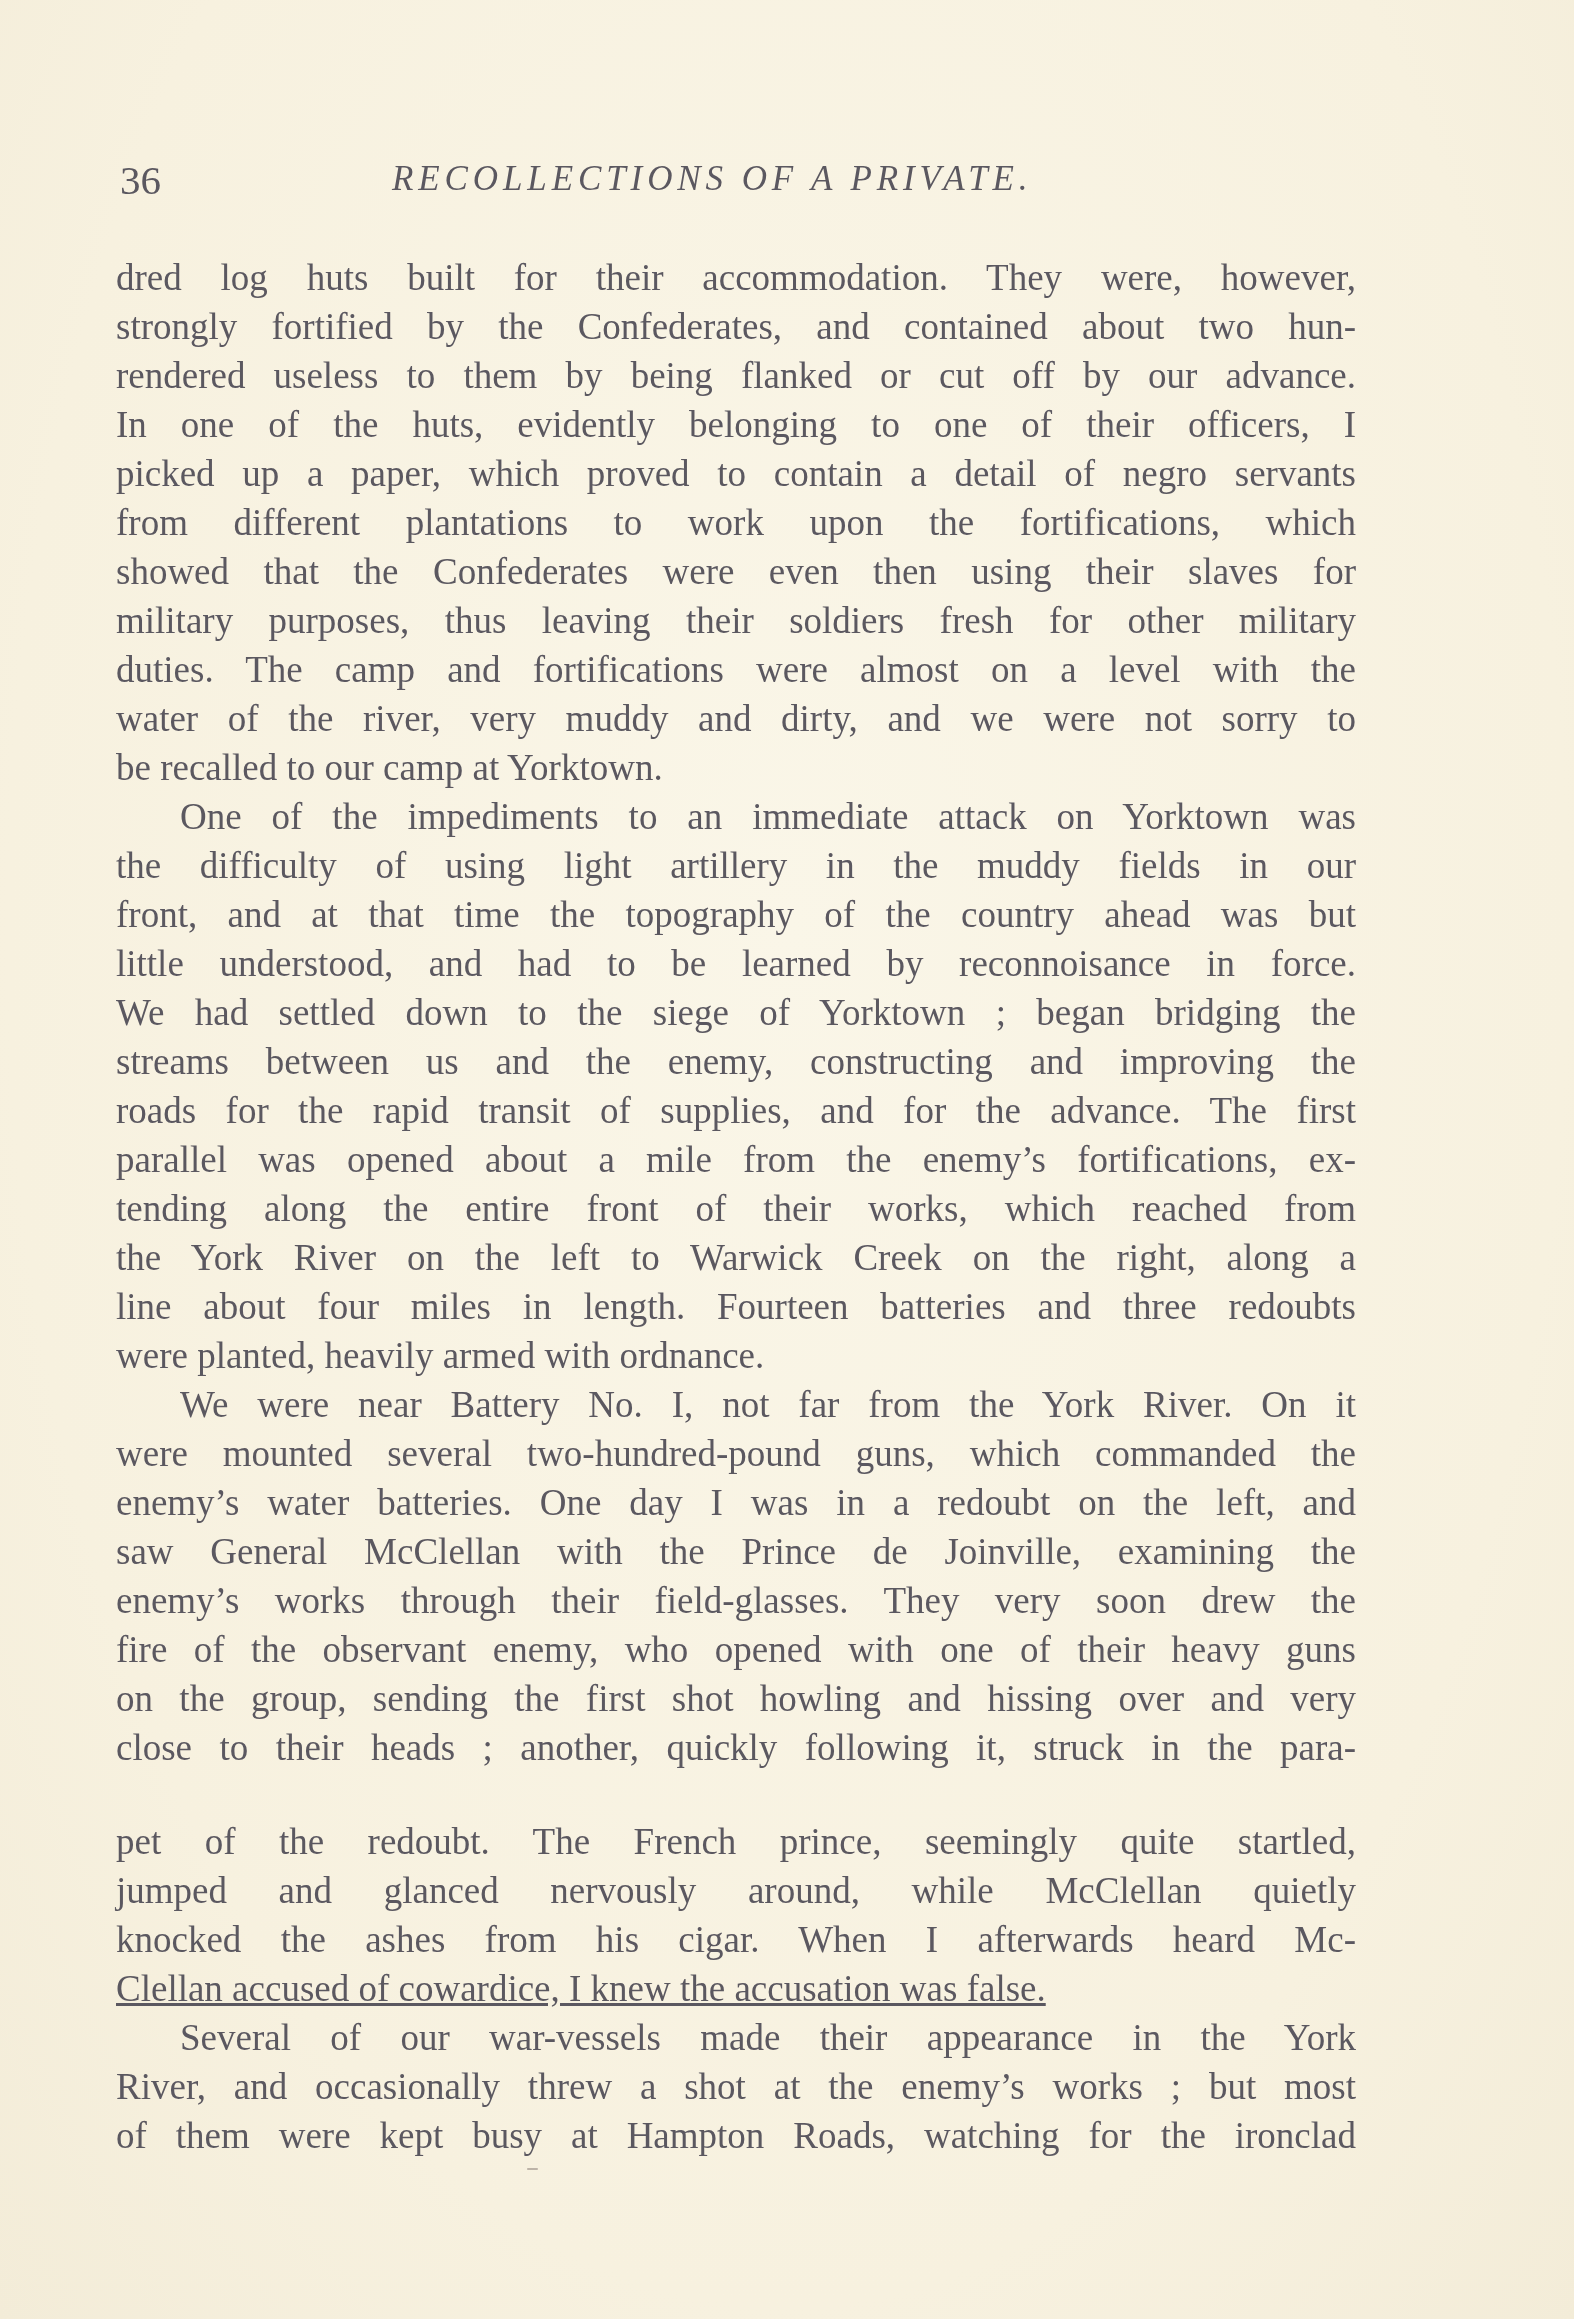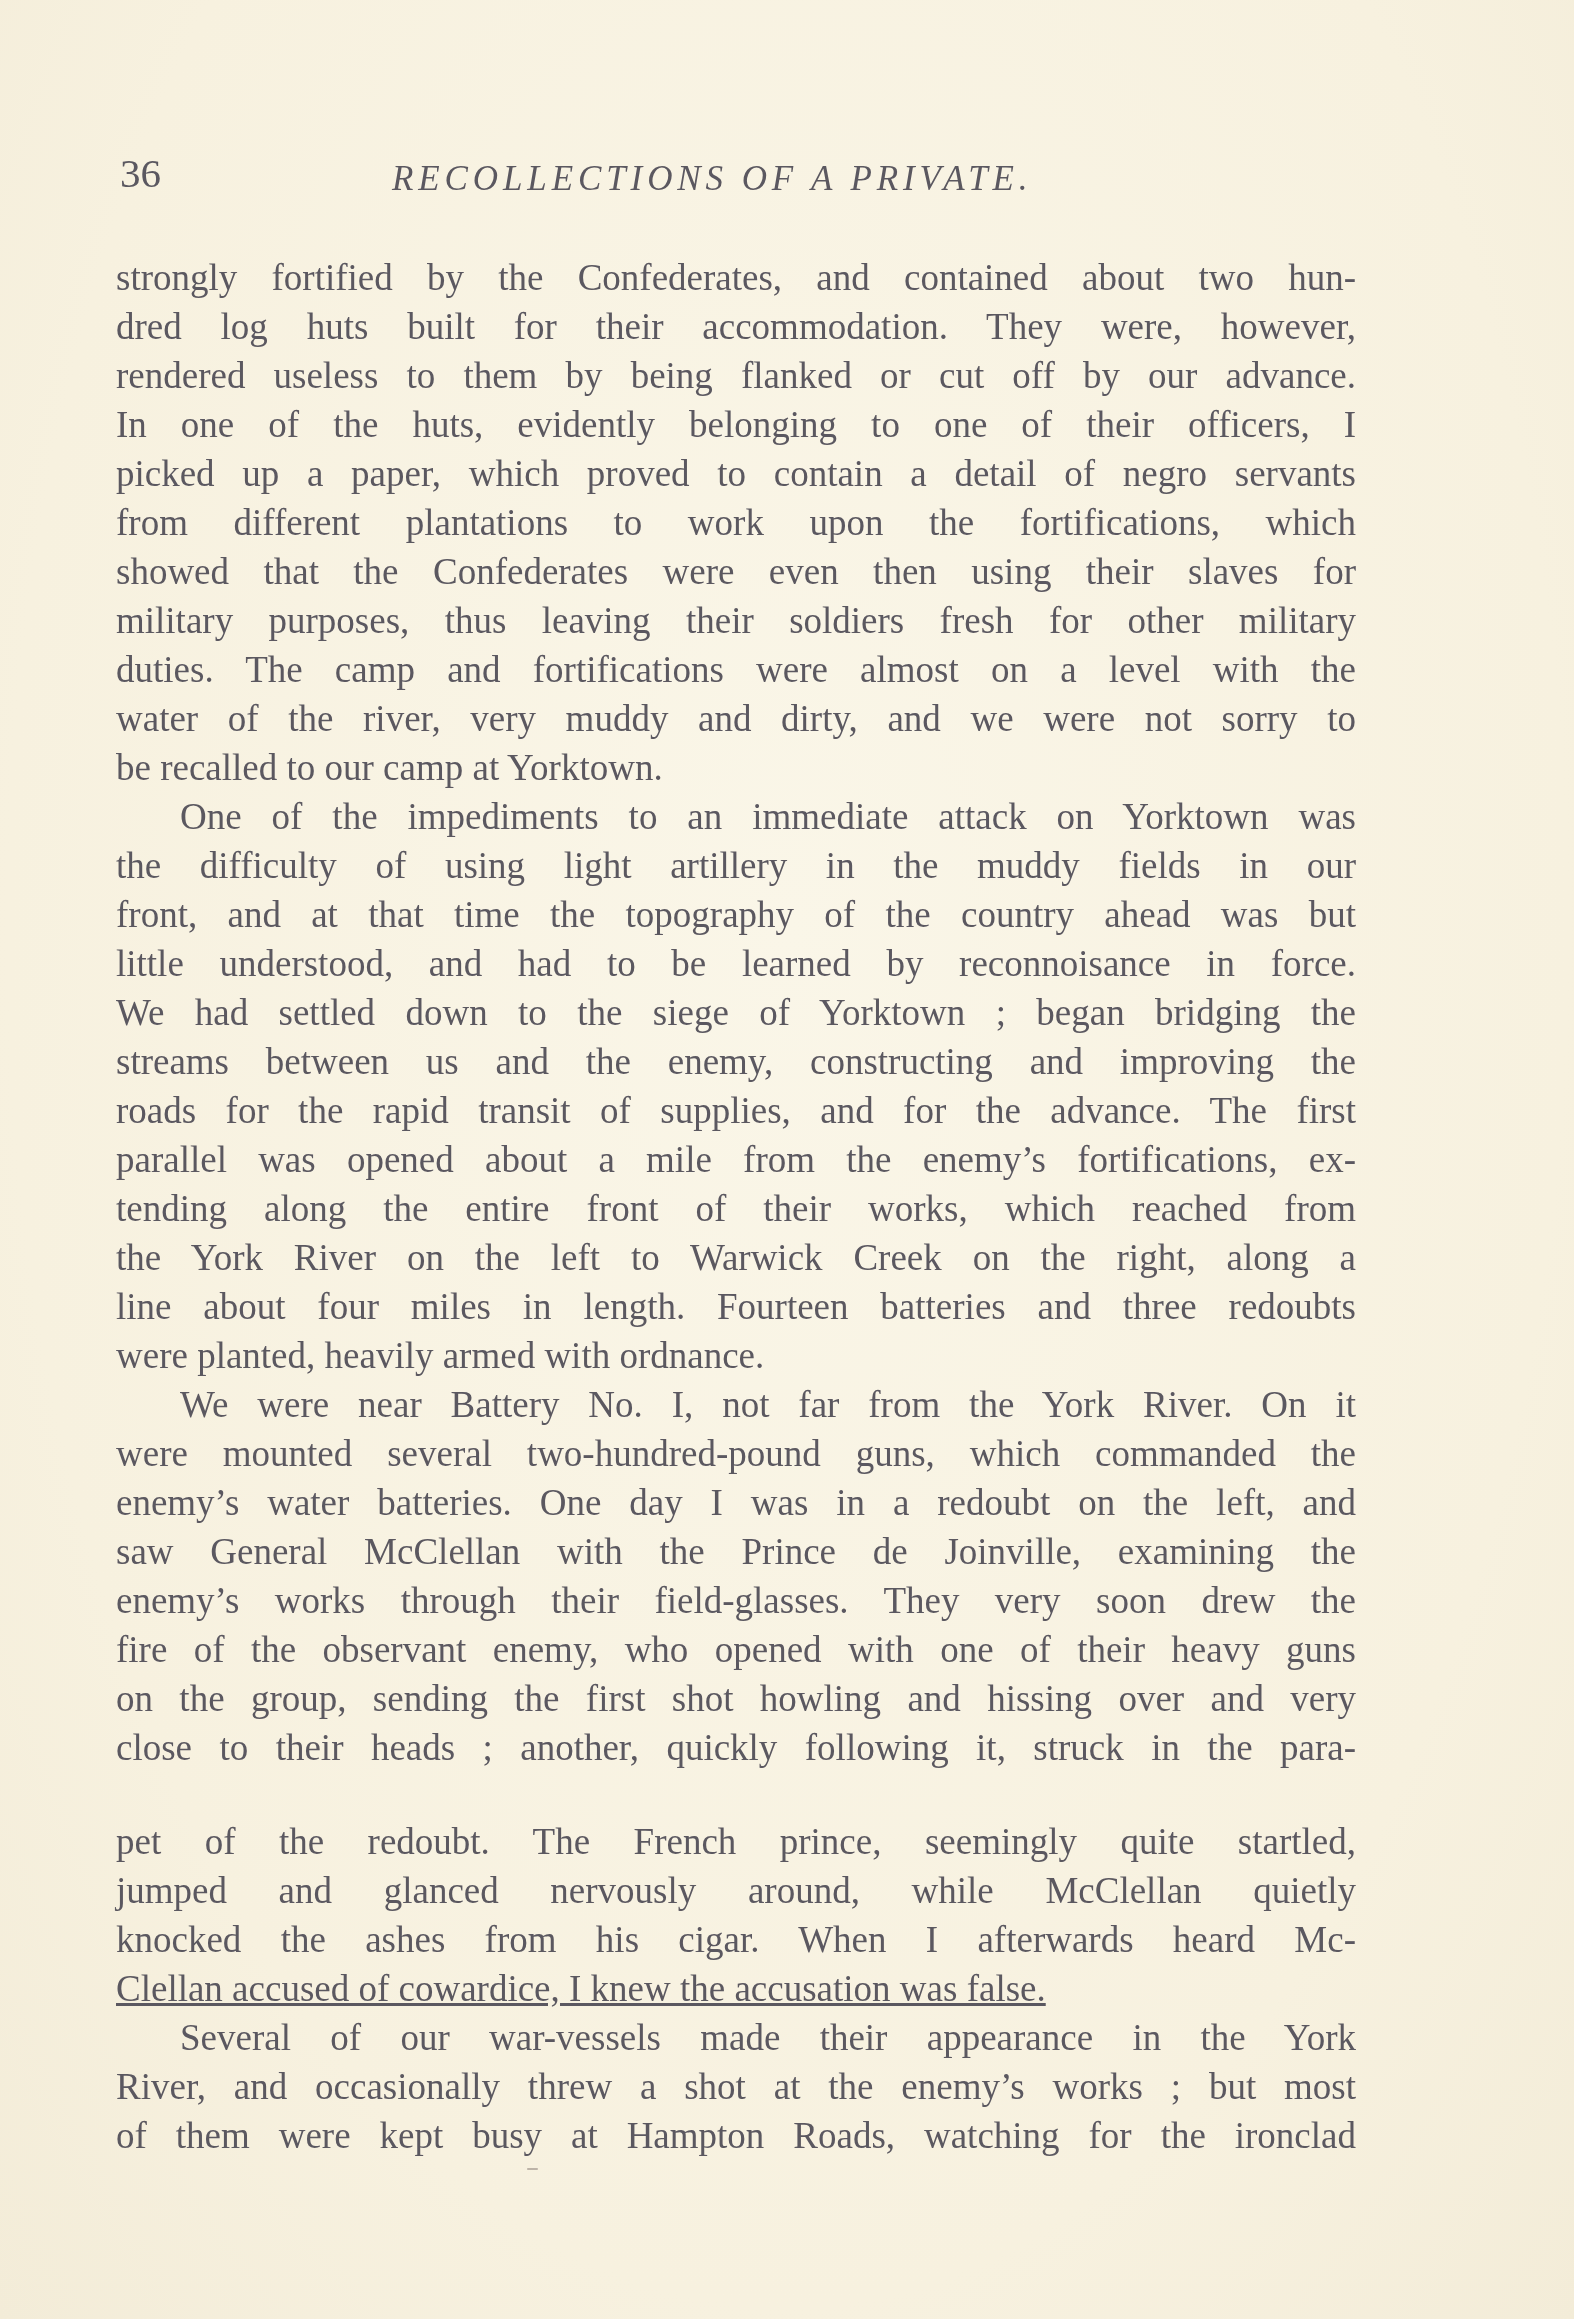--- a/index.html
+++ b/index.html
@@ -8,21 +8,21 @@
     background: #f8f3e3;
     position: relative;
     font-family: "Liberation Serif", "DejaVu Serif", serif;
     color: #5b5860;
   }
   .page {
     position: absolute; left: 0; top: 0; width: 1575px; height: 2320px;
     background: radial-gradient(ellipse at 50% 40%, #faf6e8 0%, #f7f1df 70%, #f3ecd8 100%);
   }
   .folio {
-    position: absolute; left: 120px; top: 149px;
+    position: absolute; left: 120px; top: 156px;
     font-size: 41px; line-height: 49px; color: #5b5860;
   }
   .running-head {
     position: absolute; left: 392px; top: 156px; width: 712px;
     font-size: 35px; line-height: 45px; font-style: italic;
     letter-spacing: 4.9px; white-space: nowrap; color: #5b5860;
   }
   .body-text {
     position: absolute; left: 116px; top: 253px; width: 1240px;
   }
@@ -42,22 +42,22 @@
 </head>
 <body>
 
 <div class="page">
   <div class="folio">36</div>
   <div class="running-head">RECOLLECTIONS OF A PRIVATE.</div>
 
   <div class="body-text">
 
     <div class="paragraph">
+      <span class="line" style="white-space: normal;">dred log huts built for their accommodation.  They were, however,</span>
       <span class="line" style="white-space: normal;">strongly fortified by the Confederates, and contained about two hun-</span>
-      <span class="line" style="white-space: normal;">dred log huts built for their accommodation.  They were, however,</span>
       <span class="line" style="white-space: normal;">rendered useless to them by being flanked or cut off by our advance.</span>
       <span class="line" style="white-space: normal;">In one of the huts, evidently belonging to one of their officers, I</span>
       <span class="line" style="white-space: normal;">picked up a paper, which proved to contain a detail of negro servants</span>
       <span class="line" style="white-space: normal;">from different plantations to work upon the fortifications, which</span>
       <span class="line" style="white-space: normal;">showed that the Confederates were even then using their slaves for</span>
       <span class="line" style="white-space: normal;">military purposes, thus leaving their soldiers fresh for other military</span>
       <span class="line" style="white-space: normal;">duties.  The camp and fortifications were almost on a level with the</span>
       <span class="line" style="white-space: normal;">water of the river, very muddy and dirty, and we were not sorry to</span>
       <span class="line last" style="white-space: normal;">be recalled to our camp at Yorktown.</span>
     </div>

